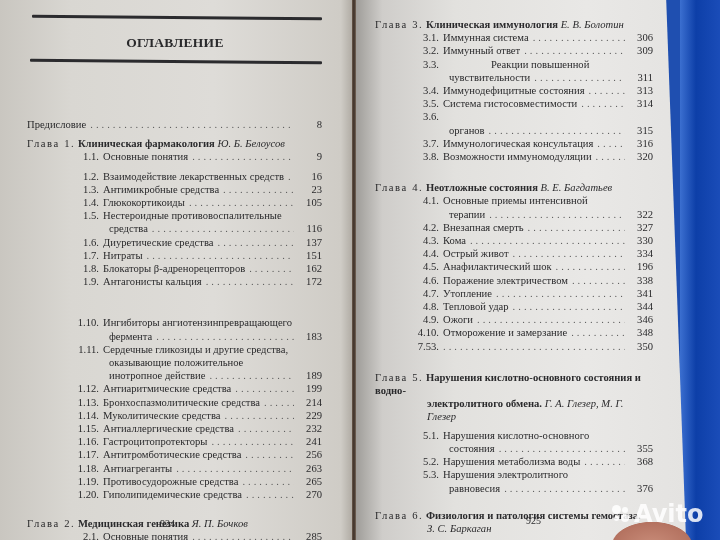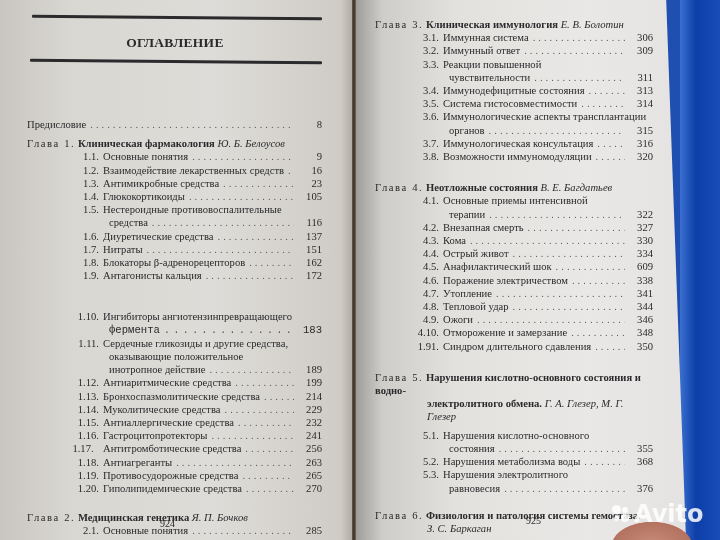--- a/index.html
+++ b/index.html
@@ -79,21 +79,21 @@
       <div class="toc-entry">
         <div class="row item" style="padding-left: 40px;">
           <span class="num" style="width: 32px;">1.1.</span>
           <span class="txt">Основные понятия</span>
           <span class="dots">..............................................</span>
           <span class="pg">9</span>
         </div>
       </div>
       <div class="toc-entry">
         <div class="row item" style="padding-left: 40px;">
-          <span class="num" style="width: 32px;">1.2.</span>
+          <span class="num" style="width: 32px; margin-top: 6px;">1.2.</span>
           <span class="txt">Взаимодействие лекарственных средств</span>
           <span class="dots">..............................................</span>
           <span class="pg">16</span>
         </div>
       </div>
       <div class="toc-entry">
         <div class="row item" style="padding-left: 40px;">
           <span class="num" style="width: 32px;">1.3.</span>
           <span class="txt">Антимикробные средства</span>
           <span class="dots">..............................................</span>
@@ -150,21 +150,21 @@
           <span class="txt">Антагонисты кальция</span>
           <span class="dots">..............................................</span>
           <span class="pg">172</span>
         </div>
       </div>
       <div class="toc-entry">
         <div class="row item" style="padding-left: 40px; margin-top: 28px;">
           <span class="num" style="width: 32px;">1.10.</span>
           <span class="txt">Ингибиторы ангиотензинпревращающего</span>
         </div>
-        <div class="row item" style="padding-left: 40px; font-family: Liberation Mono, monospace;">
+        <div class="row item" style="padding-left: 40px;">
           <span style="display: inline-block; width: 38px;"></span>
           <span class="txt">фермента</span>
           <span class="dots">..............................................</span>
           <span class="pg">183</span>
         </div>
       </div>
       <div class="toc-entry">
         <div class="row item" style="padding-left: 40px;">
           <span class="num" style="width: 32px;">1.11.</span>
           <span class="txt">Сердечные гликозиды и другие средства,</span>
@@ -215,21 +215,21 @@
       <div class="toc-entry">
         <div class="row item" style="padding-left: 40px;">
           <span class="num" style="width: 32px;">1.16.</span>
           <span class="txt">Гастроцитопротекторы</span>
           <span class="dots">..............................................</span>
           <span class="pg">241</span>
         </div>
       </div>
       <div class="toc-entry">
         <div class="row item" style="padding-left: 40px;">
-          <span class="num" style="width: 32px; text-align: center;">1.17.</span>
+          <span class="num" style="width: 32px;">1.17.</span>
           <span class="txt">Антитромботические средства</span>
           <span class="dots">..............................................</span>
           <span class="pg">256</span>
         </div>
       </div>
       <div class="toc-entry">
         <div class="row item" style="padding-left: 40px;">
           <span class="num" style="width: 32px;">1.18.</span>
           <span class="txt">Антиагреганты</span>
           <span class="dots">..............................................</span>
@@ -296,21 +296,21 @@
       </div>
       <div class="toc-entry">
         <div class="row item" style="padding-left: 40px;">
           <span class="num" style="width: 24px; text-align: right;">3.2.</span>
           <span class="txt">Иммунный ответ</span>
           <span class="dots">..............................................</span>
           <span class="pg">309</span>
         </div>
       </div>
       <div class="toc-entry">
-        <div class="row item" style="padding-left: 40px;">
+        <div class="row item" style="padding-left: 40px; gap: 48px;">
           <span class="num" style="width: 24px;">3.3.</span>
           <span class="txt">Реакции повышенной</span>
         </div>
         <div class="row item" style="padding-left: 40px;">
           <span style="display: inline-block; width: 30px;"></span>
           <span class="txt">чувствительности</span>
           <span class="dots">..............................................</span>
           <span class="pg">311</span>
         </div>
       </div>
@@ -326,21 +326,20 @@
         <div class="row item" style="padding-left: 40px;">
           <span class="num" style="width: 24px;">3.5.</span>
           <span class="txt">Система гистосовместимости</span>
           <span class="dots">..............................................</span>
           <span class="pg">314</span>
         </div>
       </div>
       <div class="toc-entry">
         <div class="row item" style="padding-left: 40px;">
           <span class="num" style="width: 24px;">3.6.</span>
-          <span class="txt">Иммунологические аспекты трансплантации</span>
         </div>
         <div class="row item" style="padding-left: 40px;">
           <span style="display: inline-block; width: 30px;"></span>
           <span class="txt">органов</span>
           <span class="dots">..............................................</span>
           <span class="pg">315</span>
         </div>
       </div>
       <div class="toc-entry">
         <div class="row item" style="padding-left: 40px;">
@@ -393,21 +392,21 @@
           <span class="txt">Острый живот</span>
           <span class="dots">..............................................</span>
           <span class="pg">334</span>
         </div>
       </div>
       <div class="toc-entry">
         <div class="row item" style="padding-left: 40px;">
           <span class="num" style="width: 24px;">4.5.</span>
           <span class="txt">Анафилактический шок</span>
           <span class="dots">..............................................</span>
-          <span class="pg">609</span>
+          <span class="pg">196</span>
         </div>
       </div>
       <div class="toc-entry">
         <div class="row item" style="padding-left: 40px;">
           <span class="num" style="width: 24px;">4.6.</span>
           <span class="txt">Поражение электричеством</span>
           <span class="dots">..............................................</span>
           <span class="pg">338</span>
         </div>
       </div>
@@ -438,22 +437,21 @@
       <div class="toc-entry">
         <div class="row item" style="padding-left: 40px;">
           <span class="num" style="width: 24px;">4.10.</span>
           <span class="txt">Отморожение и замерзание</span>
           <span class="dots">..............................................</span>
           <span class="pg">348</span>
         </div>
       </div>
       <div class="toc-entry">
         <div class="row item" style="padding-left: 40px;">
-          <span class="num" style="width: 24px;">1.91.</span>
-          <span class="txt">Синдром длительного сдавления</span>
+          <span class="num" style="width: 24px;">7.53.</span>
           <span class="dots">..............................................</span>
           <span class="pg">350</span>
         </div>
       </div>
       <div class="row chapter" style="white-space: normal; margin-top: 18px;"><span class="lbl">Глава 5.</span> <span class="ttl">Нарушения кислотно-основного состояния и водно-</span><div style="padding-left: 52px;"><span class="ttl">электролитного обмена.</span> <span class="auth">Г. А. Глезер, М. Г. Глезер</span></div></div>
       <div style="height: 5px;"></div>
       <div class="toc-entry">
         <div class="row item" style="padding-left: 40px;">
           <span class="num" style="width: 24px;">5.1.</span>
           <span class="txt">Нарушения кислотно-основного</span>

